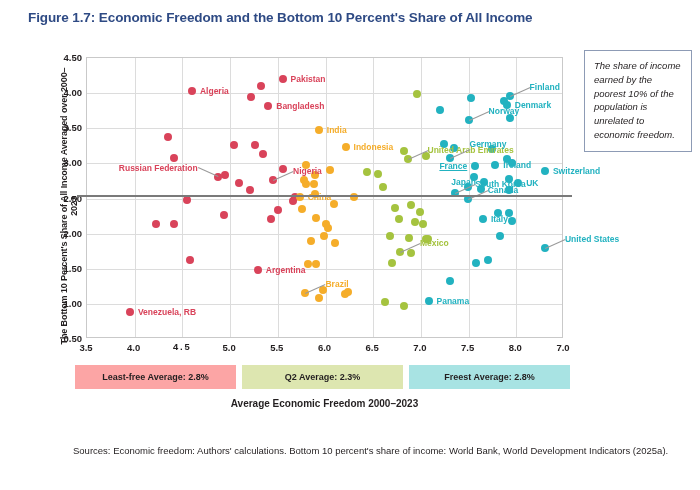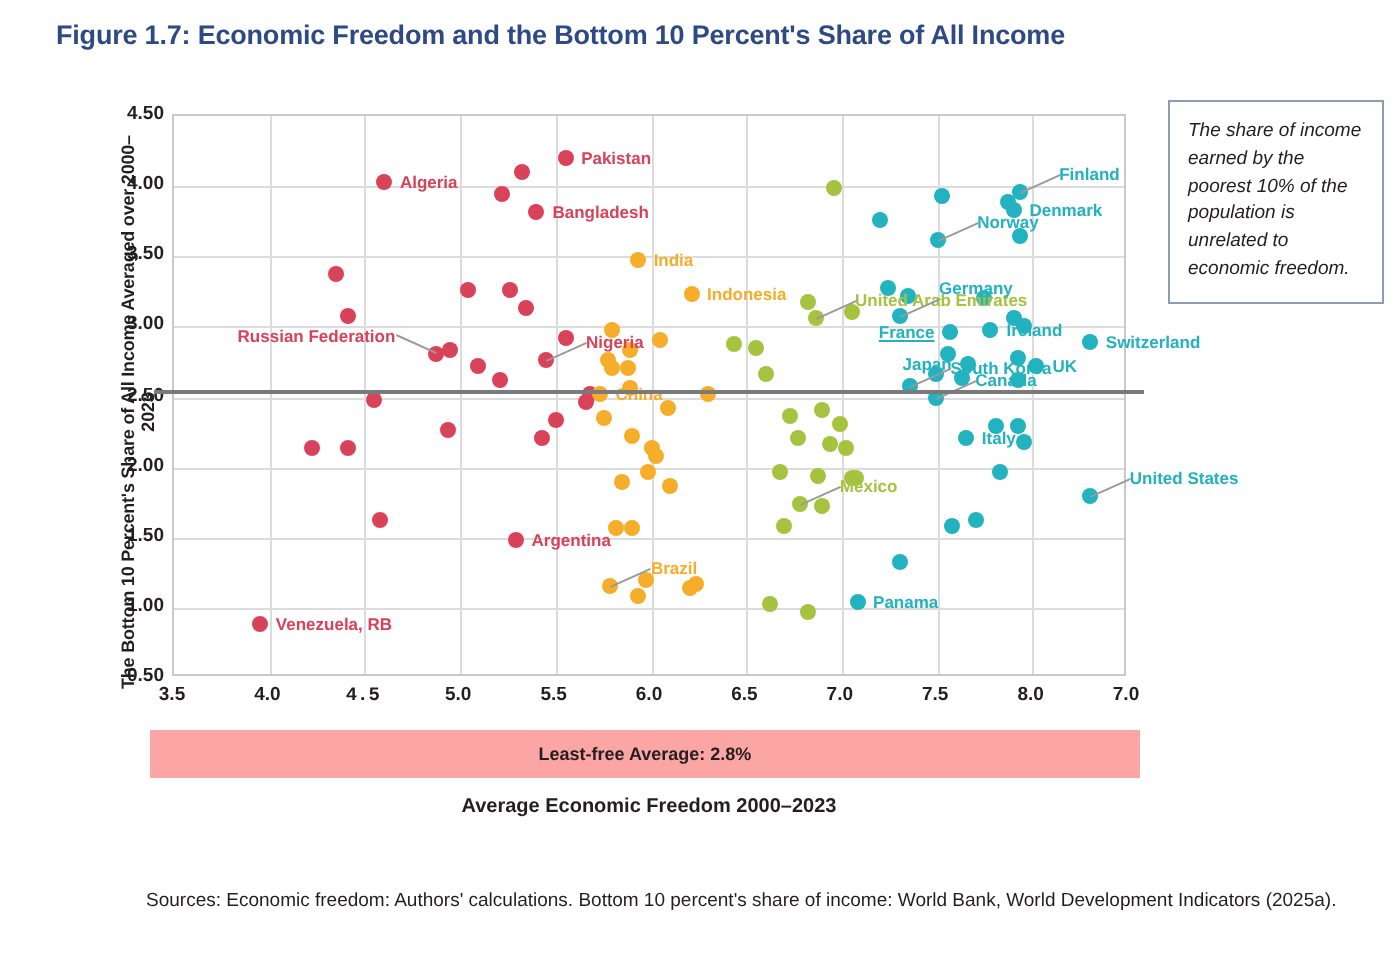--- a/index.html
+++ b/index.html
@@ -367,15 +367,17 @@
     <div class="xtick" style="left: 381.6px;">7.5</div>
     <div class="xtick" style="left: 429.3px;">8.0</div>
     <div class="xtick" style="left: 477px;">7.0</div>
   </div>
 <div id="x-axis-title">Average Economic Freedom 2000–2023</div>
 
 <div id="callout">The share of income earned by the poorest 10% of the population is unrelated to economic freedom.</div>
 
 <div id="avg-row">
     <div class="avgbox" style="background: #fca5a5;">Least-free Average: 2.8%</div>
+    <div class="avgbox" style="background: rgb(221, 230, 176);">Q2 Average: 2.3%</div>
+    <div class="avgbox" style="background: rgb(168, 227, 227);">Freest Average: 2.8%</div>
   </div>
 
 <div id="sources">Sources: Economic freedom: Authors' calculations. Bottom 10 percent's share of income: World Bank, World Development Indicators (2025a).</div>
 
 </body></html>

